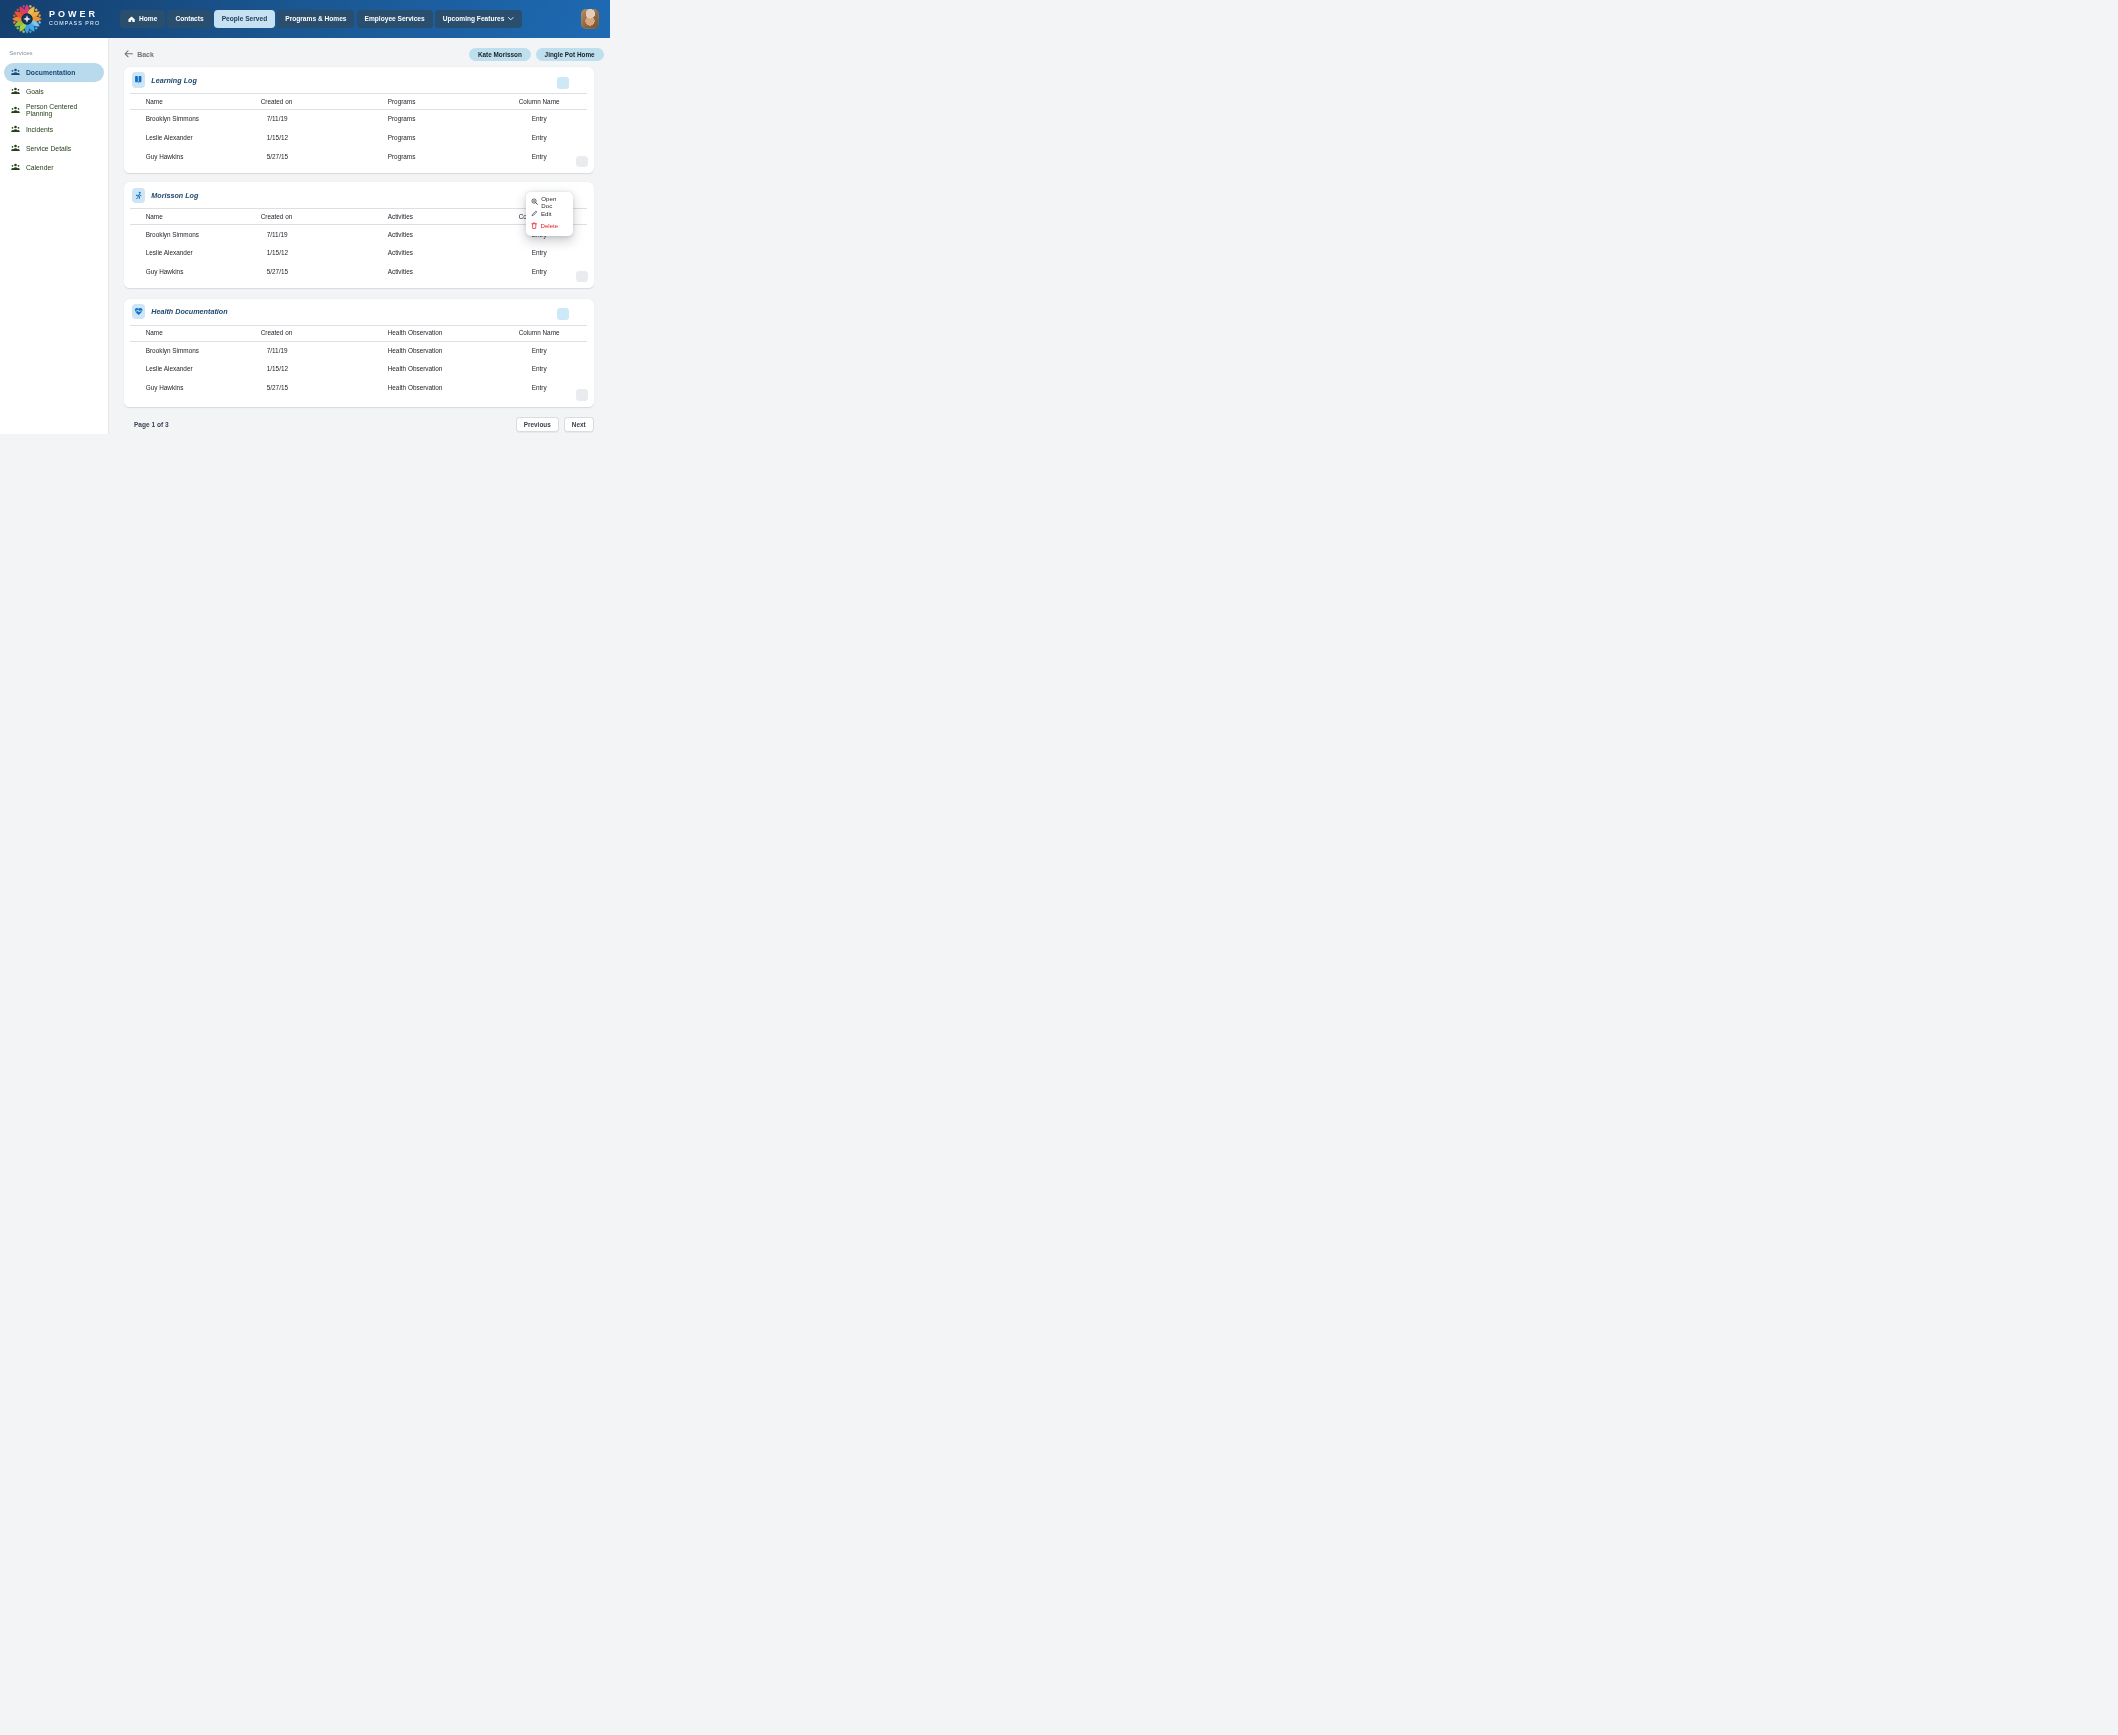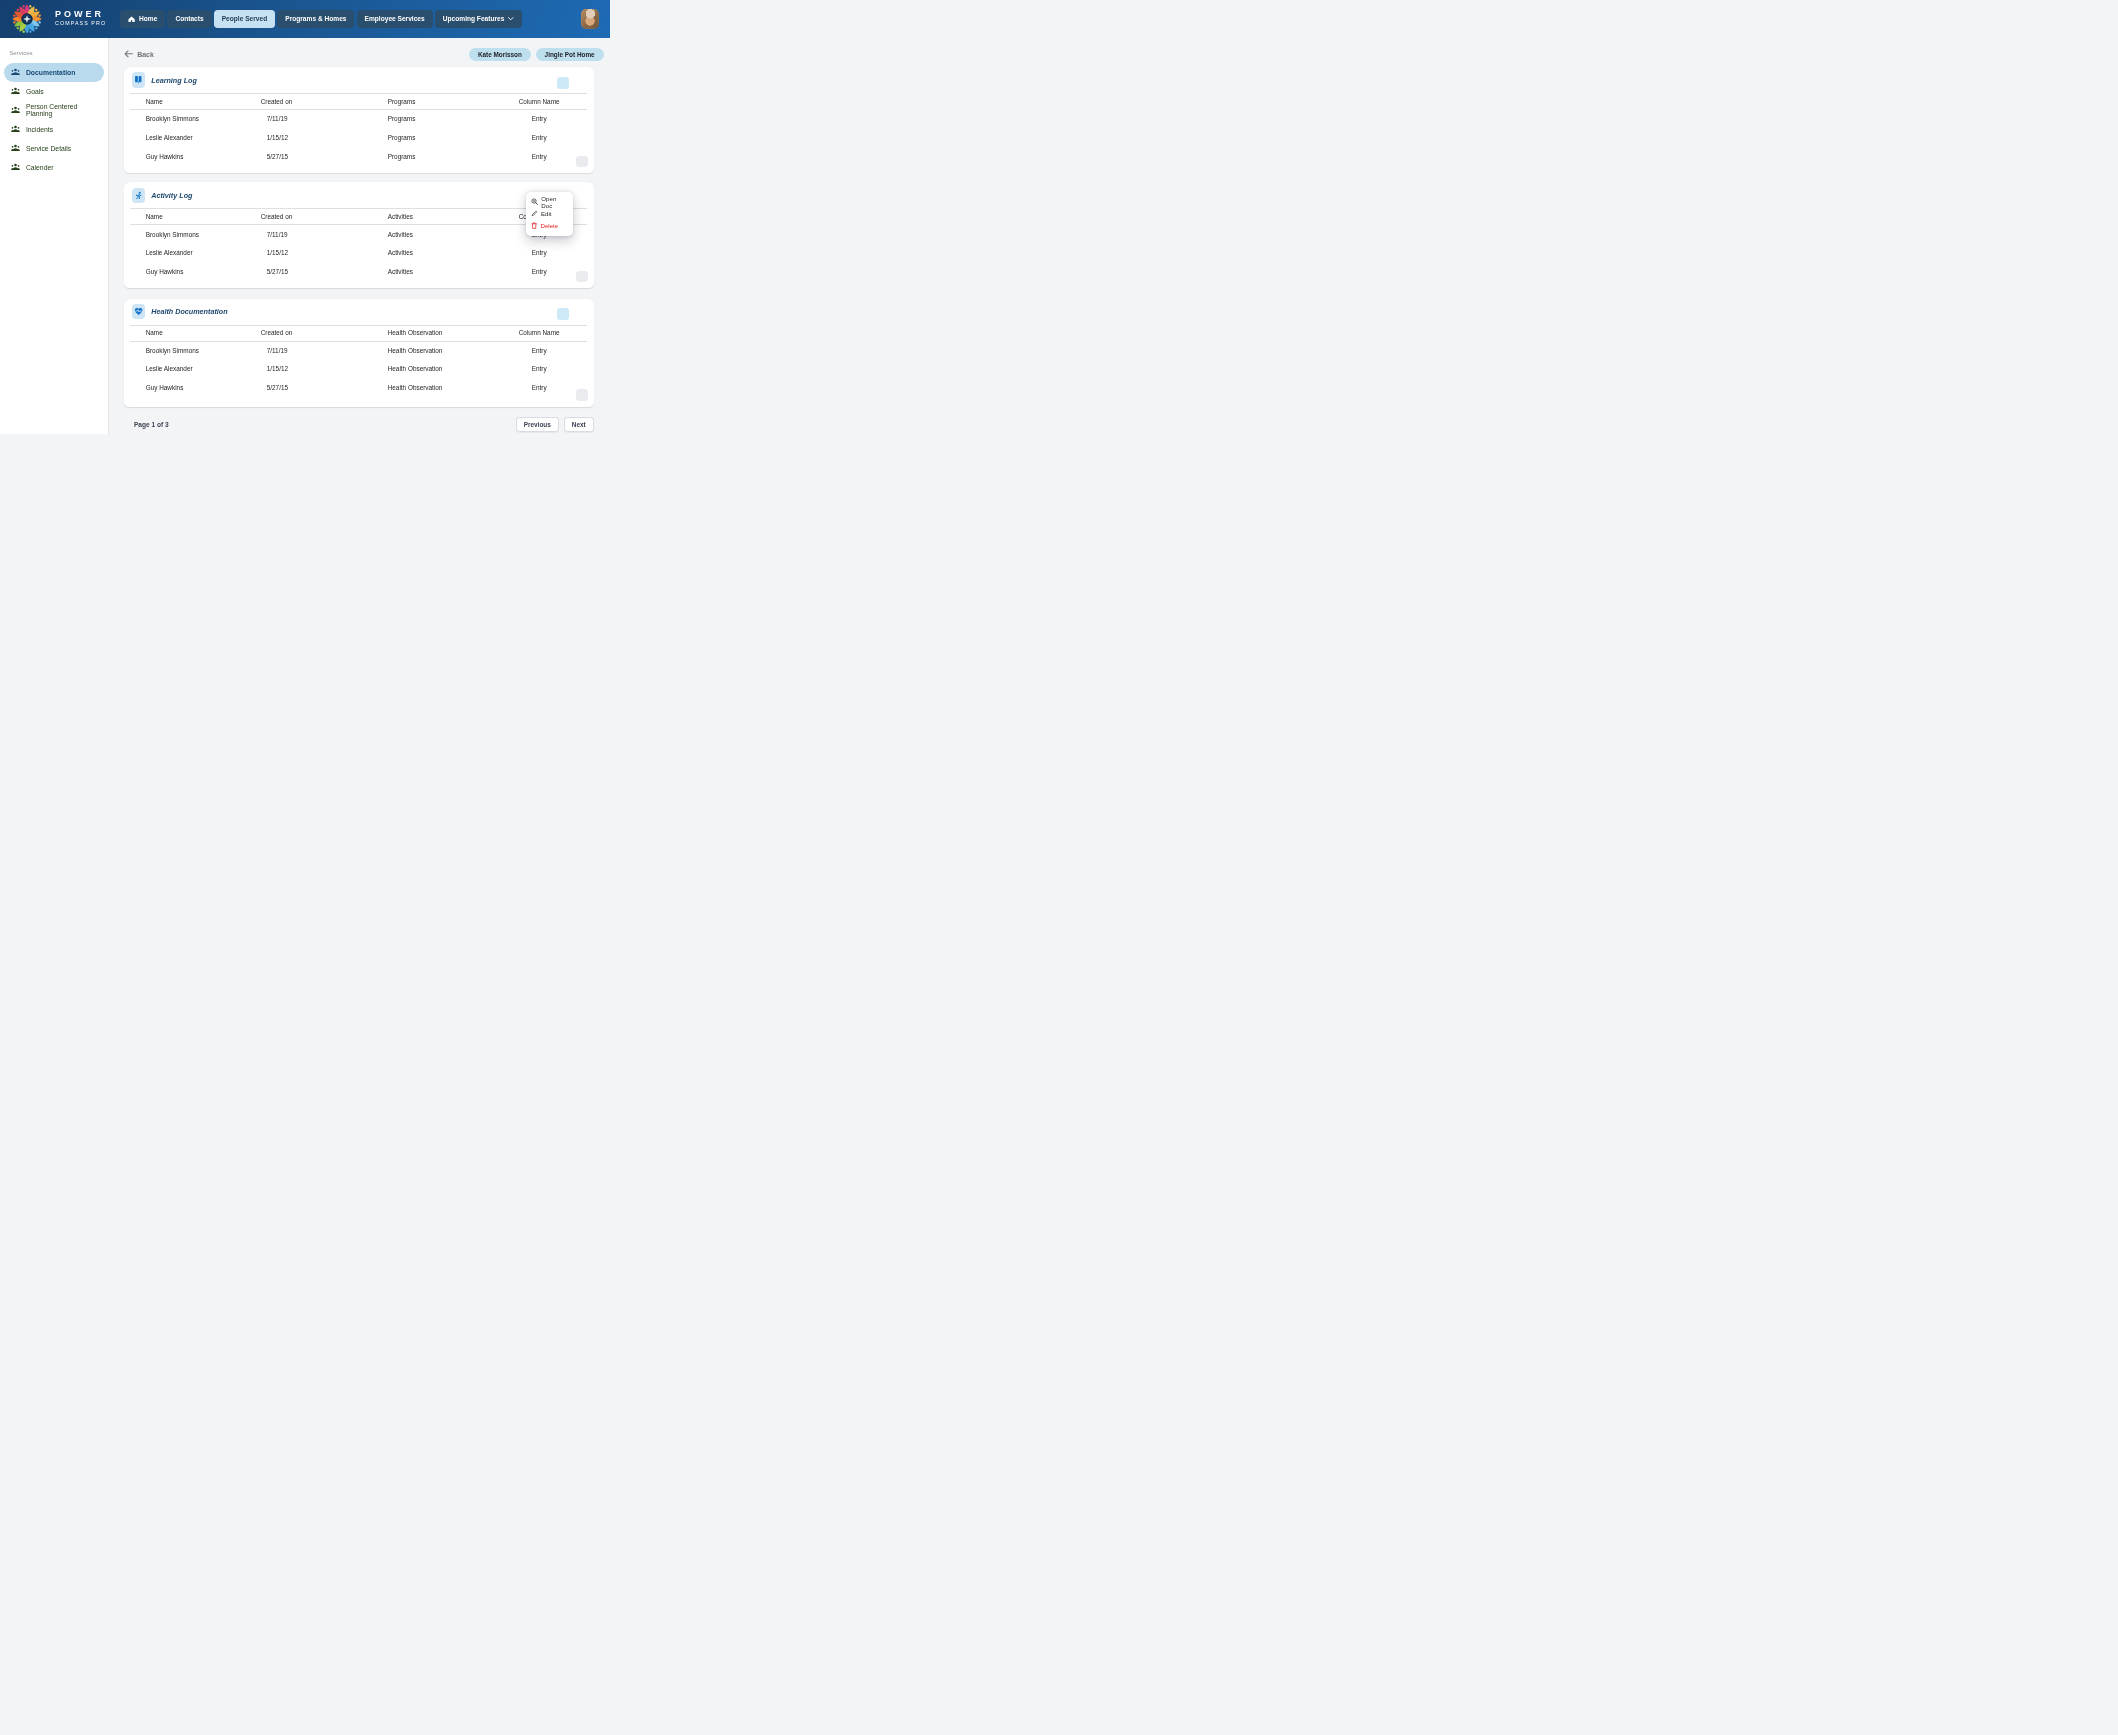--- a/index.html
+++ b/index.html
@@ -4,21 +4,21 @@
 <style>
   html,body{margin:0;padding:0;}
   body{
     width:610px;height:434px;position:relative;overflow:hidden;
     font-family:"Liberation Sans",sans-serif;background:#f3f4f6;
     -webkit-font-smoothing:antialiased;
   }
   
   .header{position:absolute;left:0;top:0;width:610px;height:38px;
     background:linear-gradient(115deg,#143f6e 0%,#1a558f 45%,#1e6ab4 100%);z-index:20;}
-  .brand{position:absolute;left:11px;top:2.5px;display:flex;align-items:center;gap:12px;}
+  .brand{position:absolute;left:11px;top:2.5px;display:flex;align-items:center;gap:6px;}
   .brand-text{color:#fff;}
   .brand-line1{font-size:9px;font-weight:700;letter-spacing:3px;line-height:1;}
   .brand-line2{font-size:5.3px;font-weight:400;letter-spacing:1.1px;margin-top:2.1px;line-height:1;}
   .nav{position:absolute;left:120px;top:9.7px;display:flex;gap:2.1px;height:18.6px;}
   .nav-btn{background:#2a4e6e;color:#fff;border-radius:3.8px;padding:0 8px;font-size:6.6px;
     font-weight:600;display:flex;align-items:center;gap:3.8px;white-space:nowrap;cursor:pointer;border:none;}
   .nav-btn.active{background:#c6e1f1;color:#1b3a55;}
   .avatar{position:absolute;right:10.6px;top:9.3px;width:18px;height:19.5px;border-radius:5.1px;
     background:
       radial-gradient(circle at 52% 24%,#e3cdb9 0 26%,rgba(0,0,0,0) 27%),
@@ -306,21 +306,21 @@
     <div class="card-head">
       <div class="icon-tile">
         <svg width="9.3" height="9.3" viewBox="0 0 22 22">
           <circle cx="13.6" cy="4" r="2.4" fill="#1071c9"></circle>
           <path d="M12.6 8 L9.8 11.5 L13.4 13 L12.4 18" stroke="#1071c9" stroke-width="2.3" fill="none" stroke-linecap="round" stroke-linejoin="round"></path>
           <path d="M9.8 11.5 L9.2 15 L6 18.5" stroke="#1071c9" stroke-width="2.3" fill="none" stroke-linecap="round" stroke-linejoin="round"></path>
           <path d="M12.9 9.2 L16.4 10.8" stroke="#1071c9" stroke-width="2.3" fill="none" stroke-linecap="round"></path>
           <rect x="4.6" y="8.6" width="4" height="3.2" rx="0.6" fill="#1071c9"></rect>
         </svg>
       </div>
-      <div class="card-title">Activity Log</div>
+      <div class="card-title">Morisson Log</div>
       <button class="kebab">
         <svg width="2.5" height="11" viewBox="0 0 6 26">
           <circle cx="3" cy="3" r="2.4" fill="#25282d"></circle>
             <circle cx="3" cy="13" r="2.4" fill="#25282d"></circle>
             <circle cx="3" cy="23" r="2.4" fill="#25282d"></circle>
         </svg>
       </button>
     </div>
     <div class="hdiv"></div>
     <div class="thead">

